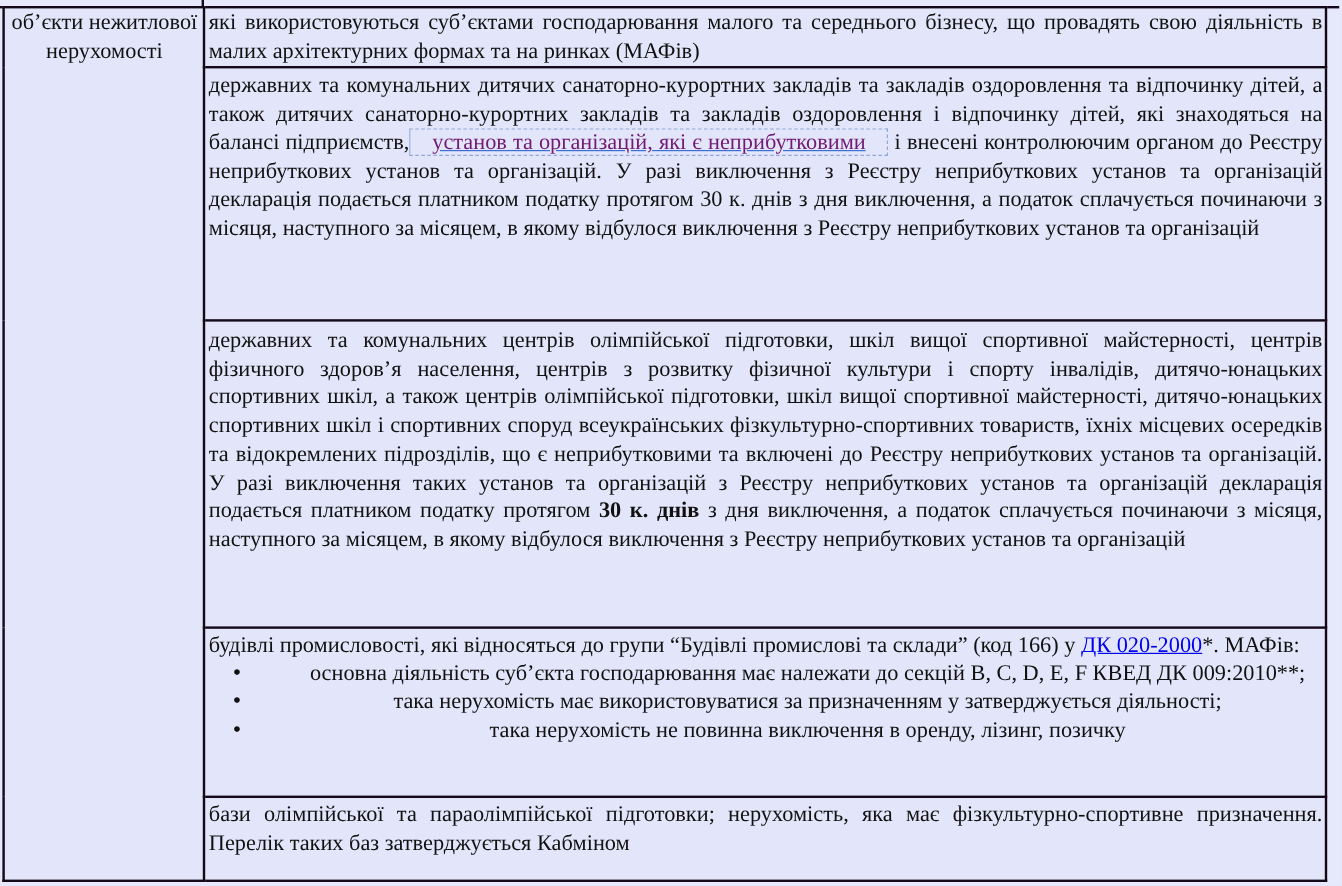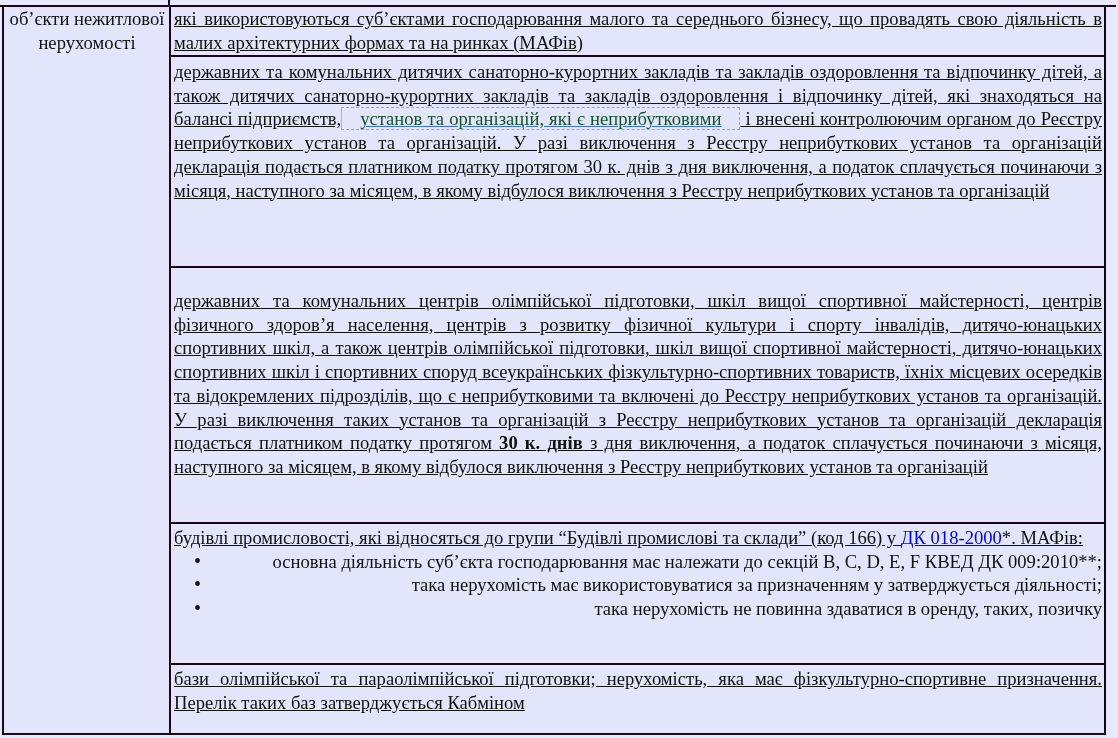--- a/index.html
+++ b/index.html
@@ -28,33 +28,33 @@
       vertical-align: top;
       padding: 0 2px 0 3px;
     }
     td.left-cell {
       width: 160px;
       text-align: center;
       padding-top: 1px;
       line-height: 24px;
     }
     td.right-cell { text-align: justify; padding-right: 4px; }
-    .cell-text { display: block; text-decoration: underline; }
+    .cell-text { display: block; }
     .last-line-left { text-align-last: left; }
     a.doc-link { color: #0000ee; text-decoration: underline; }
     .dashed-link {
-      color: #14532d;
+      color: #701a75;
       border: 1.5px dashed #8fa8d8;
       border-left: 1.5px solid #9bb4e0;
       padding: 0 18px;
       text-decoration: underline;
       text-decoration-color: #3a6fd8;
     }
     ul.conds { margin: 0; padding-left: 42px; list-style: none; }
-    ul.conds li { position: relative; padding-left: 28px; text-align: right; }
+    ul.conds li { position: relative; padding-left: 28px; text-align: center; }
     ul.conds li::before {
       content: "\2022"; position: absolute; left: -22px; top: 0; font-size: 20px;
     }
     b { font-weight: bold; }
   </style>
 </head>
 <body>
 
 <div class="top-line">
   <div class="stub"></div>
@@ -71,32 +71,32 @@
     </td>
   </tr>
 
   <tr style="height:211px;">
     <td class="right-cell" style="padding-top:3px;">
       <span class="cell-text last-line-left"><span>державних та комунальних дитячих санаторно-курортних закладів та закладів оздоровлення та відпочинку дітей, а також дитячих санаторно-курортних закладів та закладів оздоровлення і відпочинку дітей, які знаходяться на балансі підприємств,</span><span class="dashed-link">установ та організацій, які є неприбутковими</span><span> і внесені контролюючим органом до Реєстру неприбуткових установ та організацій. У разі виключення з Реєстру неприбуткових установ та організацій декларація подається платником податку протягом 30 к. днів з дня виключення, а податок сплачується починаючи з місяця, наступного за місяцем, в якому відбулося виключення з Реєстру неприбуткових установ та організацій</span></span>
     </td>
   </tr>
 
   <tr style="height:256px;">
-    <td class="right-cell" style="padding-top:21px;margin-left:38px;">
+    <td class="right-cell" style="padding-top:4px;margin-left:38px;">
       <span class="cell-text last-line-left"><span>державних та комунальних центрів олімпійської підготовки, шкіл вищої спортивної майстерності, центрів фізичного здоров’я населення, центрів з розвитку фізичної культури і спорту інвалідів, дитячо-юнацьких спортивних шкіл, а також центрів олімпійської підготовки, шкіл вищої спортивної майстерності, дитячо-юнацьких спортивних шкіл і спортивних споруд всеукраїнських фізкультурно-спортивних товариств, їхніх місцевих осередків та відокремлених підрозділів, що є неприбутковими та включені до Реєстру неприбуткових установ та організацій. У разі виключення таких установ та організацій з Реєстру неприбуткових установ та організацій декларація подається платником податку протягом </span><b>30 к. днів</b><span> з дня виключення, а податок сплачується починаючи з місяця, наступного за місяцем, в якому відбулося виключення з Реєстру неприбуткових установ та організацій</span></span>
     </td>
   </tr>
 
   <tr style="height:141px;">
     <td class="right-cell" style="padding-top:2px;">
-      <span class="cell-text last-line-left"><span>будівлі промисловості, які відносяться до групи “Будівлі промислові та склади” (код 166) у </span><a class="doc-link">ДК 018-2000</a><span>*. МАФів:</span></span>
+      <span class="cell-text last-line-left"><span>будівлі промисловості, які відносяться до групи “Будівлі промислові та склади” (код 166) у </span><a class="doc-link">ДК 020-2000</a><span>*. МАФів:</span></span>
       <ul class="conds">
         <li>основна діяльність суб’єкта господарювання має належати до секцій B, C, D, E, F КВЕД ДК 009:2010**;</li>
         <li>така нерухомість має використовуватися за призначенням у затверджується діяльності;</li>
-        <li>така нерухомість не повинна здаватися в оренду, таких, позичку</li>
+        <li>така нерухомість не повинна виключення в оренду, лізинг, позичку</li>
       </ul>
     </td>
   </tr>
 
   <tr style="height:70px;">
     <td class="right-cell" style="padding-top:2px;">
       <span class="cell-text last-line-left">бази олімпійської та параолімпійської підготовки; нерухомість, яка має фізкультурно-спортивне призначення. Перелік таких баз затверджується Кабміном</span>
     </td>
   </tr>
 </tbody>

